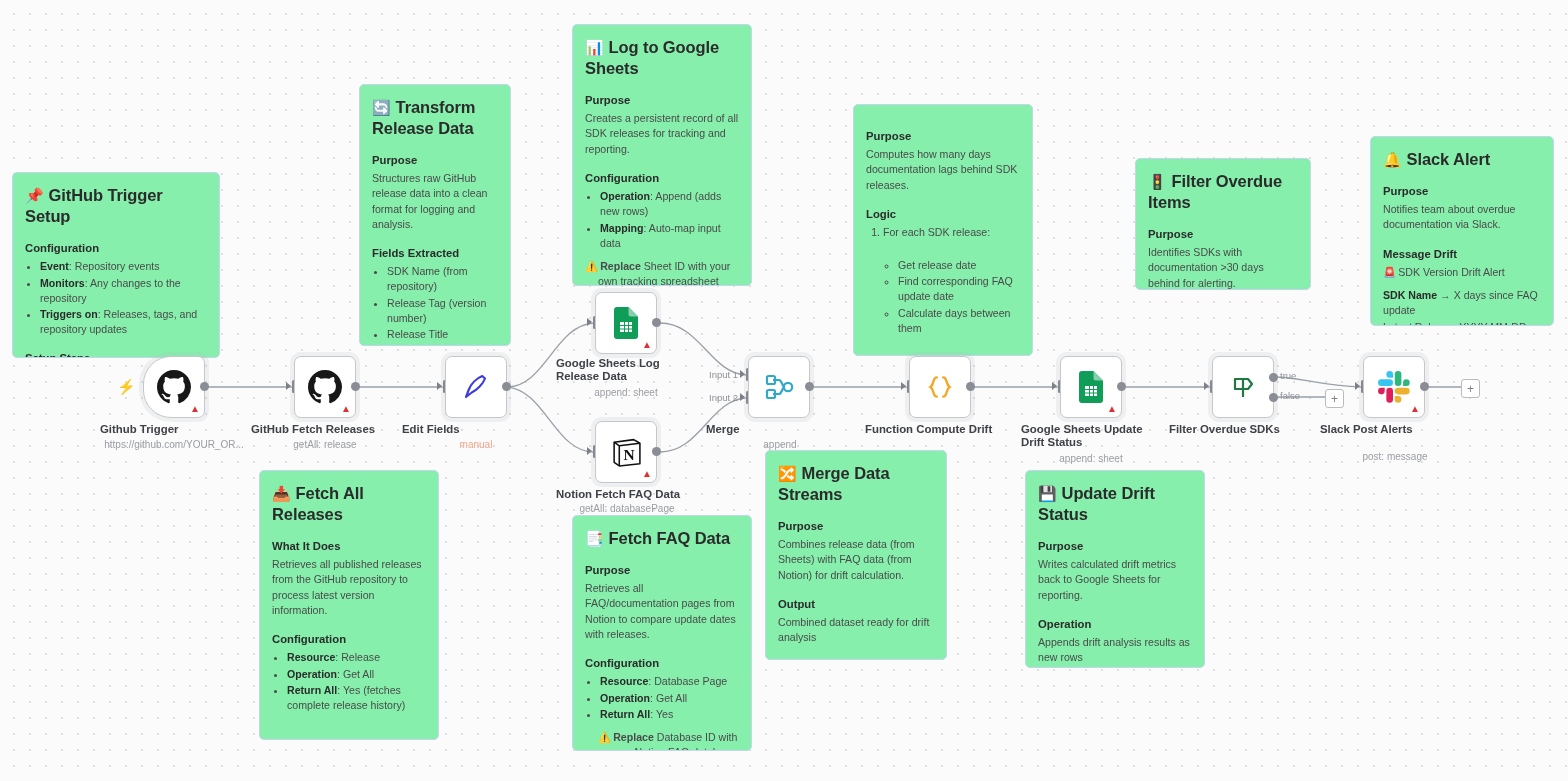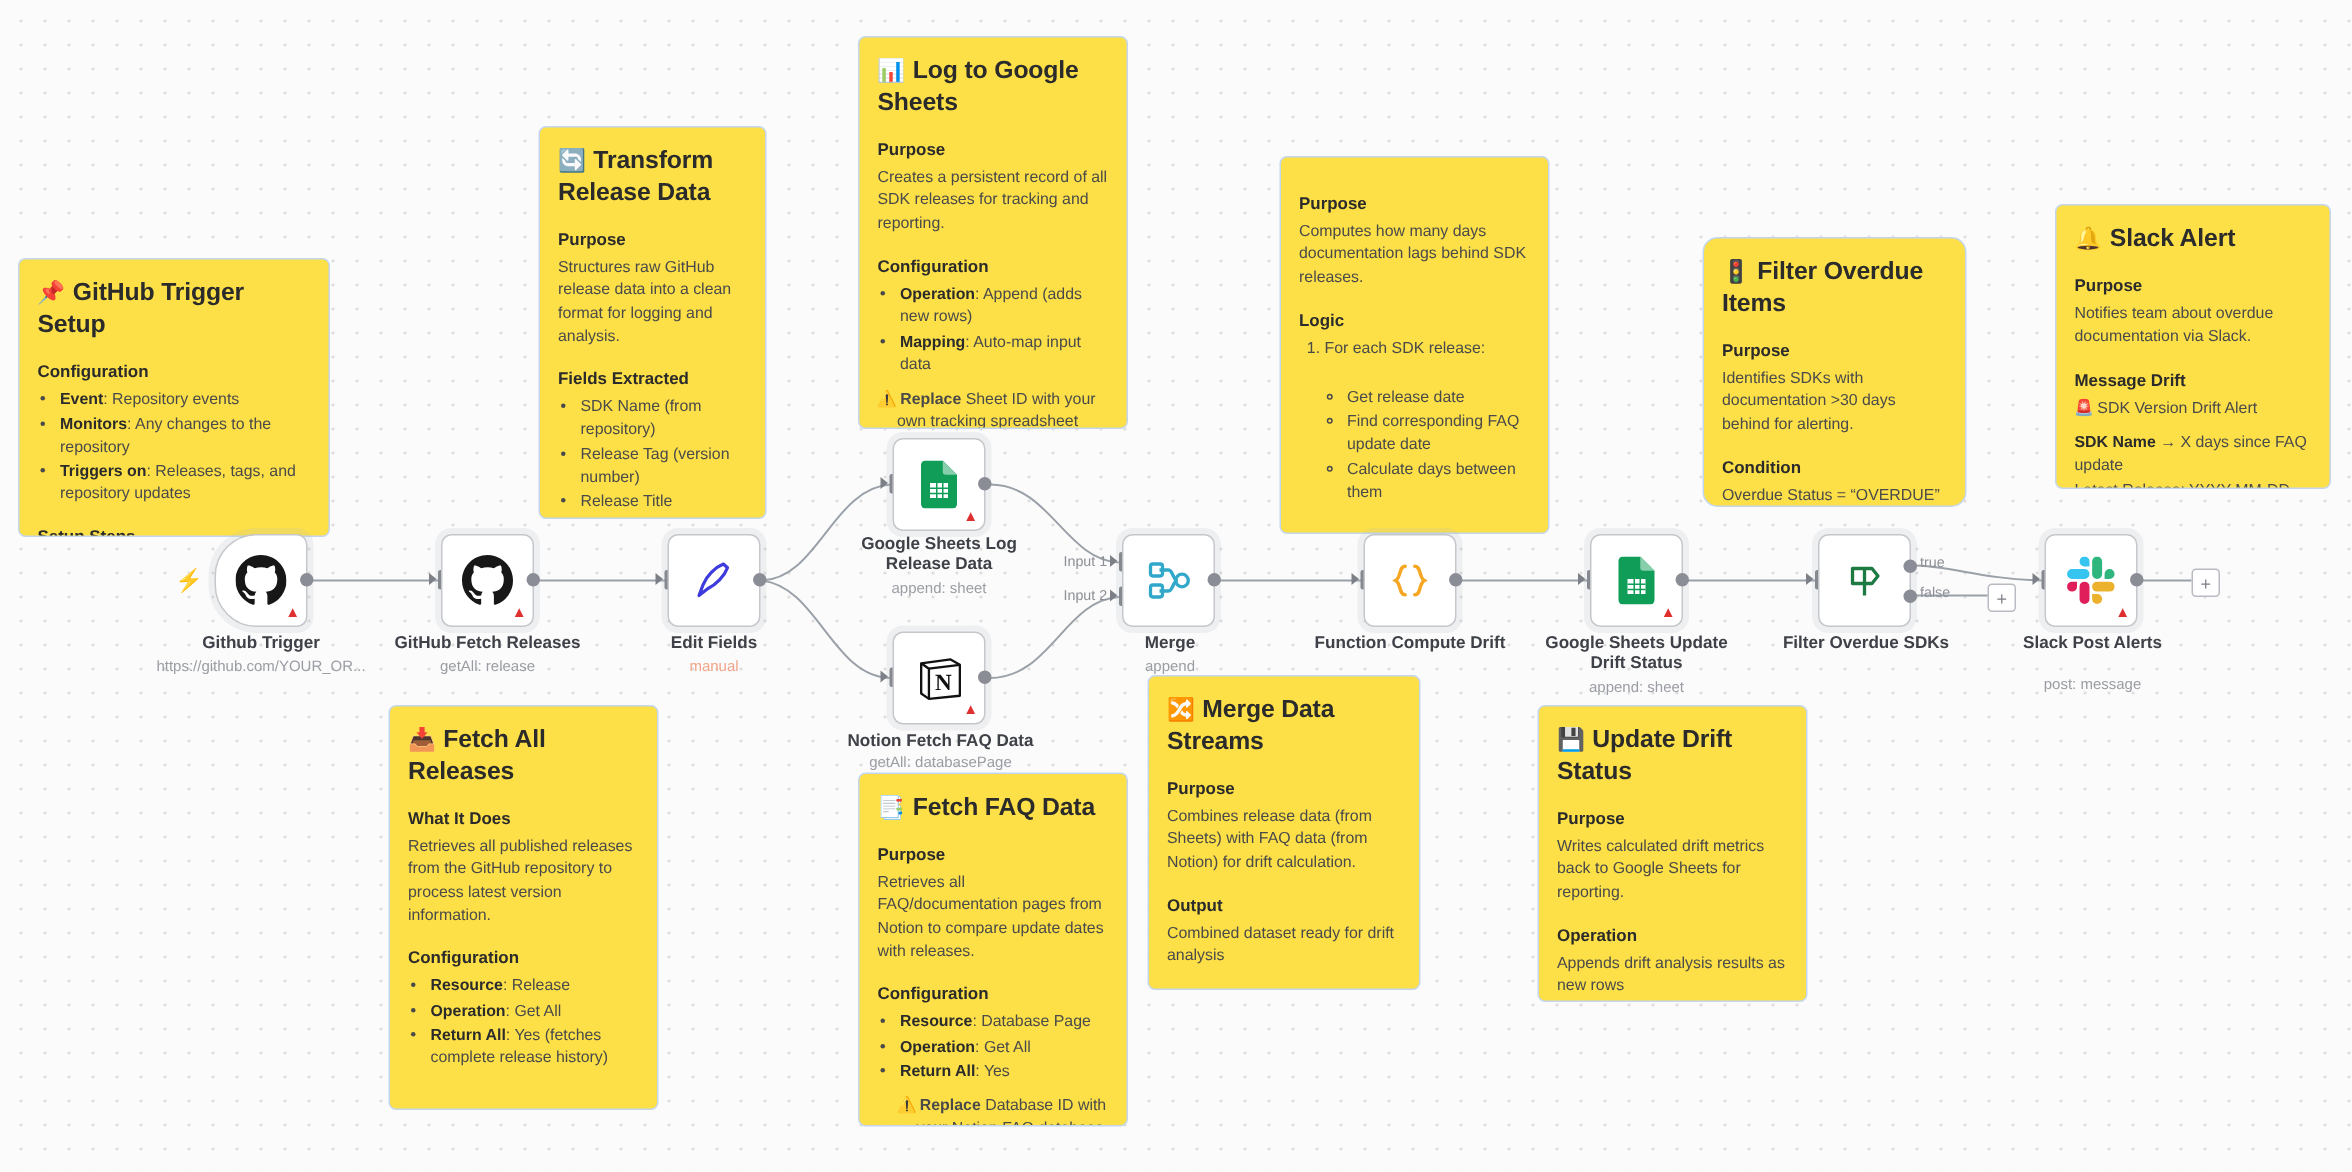--- a/index.html
+++ b/index.html
@@ -10,21 +10,21 @@
     background-size:16px 16px;
     background-position:6px 6px;
     font-family:"Liberation Sans", sans-serif;
     color:#2d2e2e;
   }
   #canvas{position:absolute;inset:0;}
 
   
   .note{
     position:absolute;
-    background:#fde047;
+    background:#86efac;
     border:1px solid #c3d6ee;
     border-radius:5px;
     padding:10px 12px 12px 12px;
     box-sizing:border-box;
     overflow:hidden;
     color:#3b3b3b;
   }
   .note-title{
     font-size:16.5px;
     font-weight:700;
@@ -79,21 +79,20 @@
     box-shadow:0 0 0 4px rgba(180,183,190,0.17);
     display:flex;align-items:center;justify-content:center;
   }
   .node.trigger{border-radius:28px 7px 7px 28px;}
   .node .warnbadge{
     position:absolute;right:4px;bottom:3px;
     font-size:10px;line-height:1;color:#e02f2f;
   }
   .nlabel{
     position:absolute;
-    text-align:center;
     font-size:11.4px;
     font-weight:600;
     color:#3f4148;
     line-height:1.17;
     white-space:normal;
   }
   .nsub{
     position:absolute;
     text-align:center;
     font-size:10px;
@@ -208,21 +207,21 @@
     <ol>
       <li>For each SDK release:</li>
     </ol>
     <ul class="circle" style="padding-left:32px;margin-top:18px;">
       <li>Get release date</li>
       <li>Find corresponding FAQ update date</li>
       <li>Calculate days between them</li>
     </ul>
   </div>
 
-  <div class="note" style="left:1135px;top:158px;width:176px;height:180px;border-radius:10px;">
+  <div class="note" style="left:1135px;top:158px;width:176px;height:132px;">
     <div class="note-title">
       <span class="emoji">🚦</span><span>Filter Overdue Items</span>
     </div>
     <h4>Purpose</h4>
     <p>Identifies SDKs with documentation &gt;30 days behind for alerting.</p>
     <h4>Condition</h4>
     <p>Overdue Status = “OVERDUE”</p>
   </div>
 
   <div class="note" style="left:1370px;top:136px;width:184px;height:190px;">

